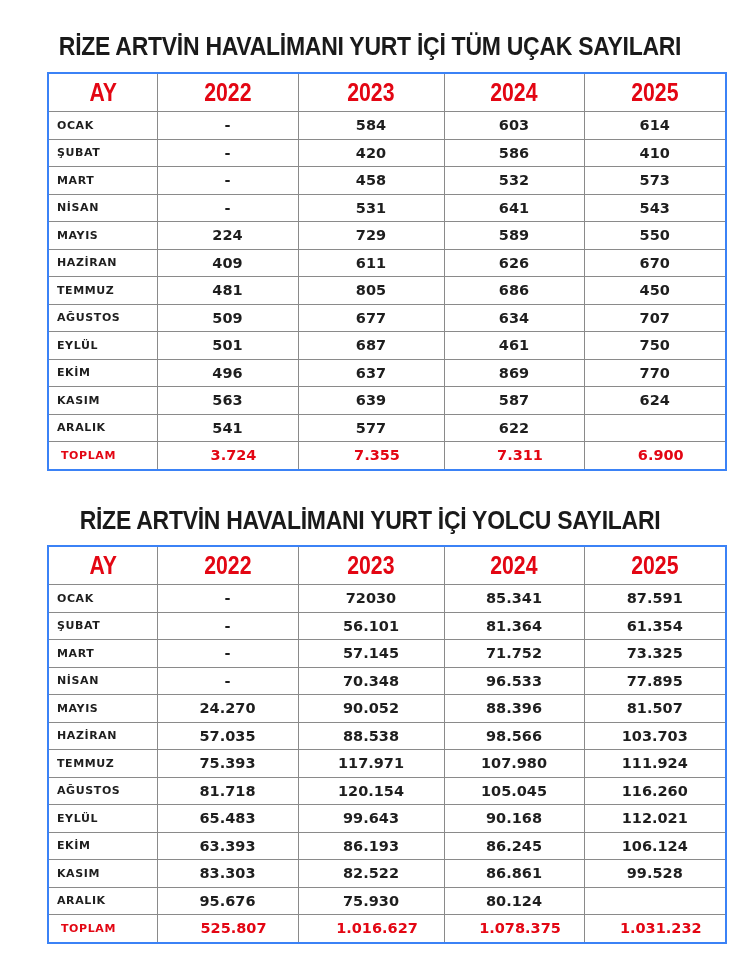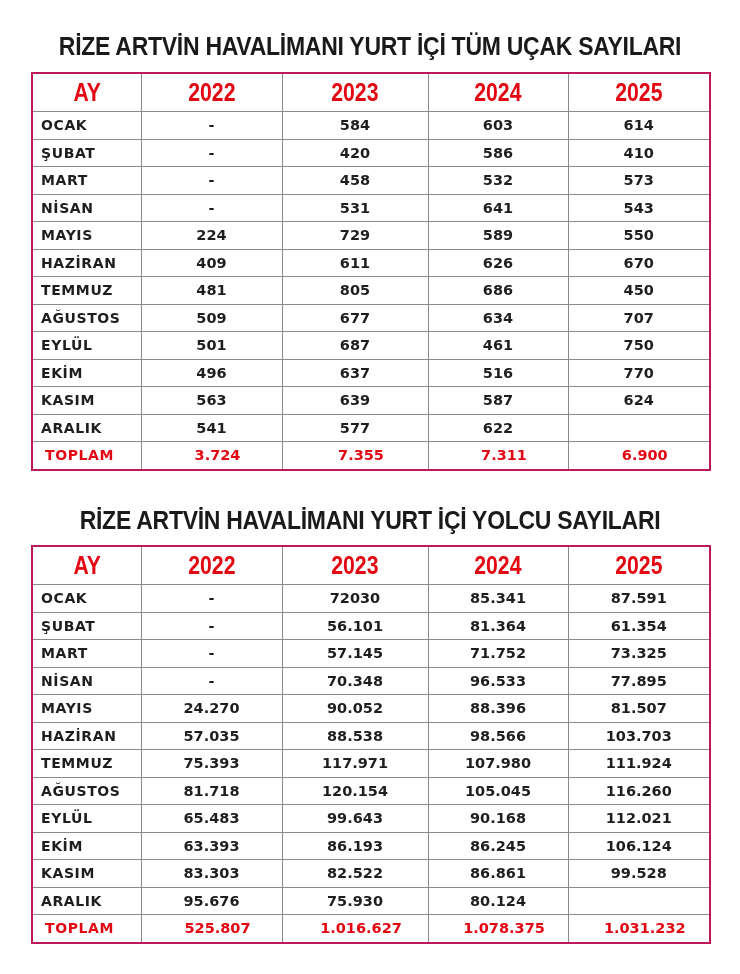--- a/index.html
+++ b/index.html
@@ -6,23 +6,23 @@
     body { width: 740px; height: 974px; position: relative; overflow: hidden; font-family: "DejaVu Sans", sans-serif; }
     .title {
       position: absolute; left: 0; width: 740px; text-align: center;
       font-family: "Liberation Sans", sans-serif; font-weight: bold;
       color: #1a1a1a; font-size: 25px; letter-spacing: -0.3px;
       transform: scaleX(0.92); transform-origin: center;
     }
     #t1-title { top: 32px; }
     #t2-title { top: 506px; }
     table.stats {
-      position: absolute; left: 31px; width: 678px;
+      position: absolute; left: 47px; width: 678px;
       border-collapse: collapse; table-layout: fixed;
-      border: 2px solid #be185d;
+      border: 2px solid #3b82f6;
     }
     #t1 { top: 72px; }
     #t2 { top: 545px; }
     table.stats col.c-ay { width: 109px; }
     table.stats col.c-22 { width: 141px; }
     table.stats col.c-23 { width: 146px; }
     table.stats col.c-24 { width: 140px; }
     table.stats col.c-25 { width: 142px; }
     table.stats th, table.stats td {
       border: 1px solid #8a8a8a; padding: 0; overflow: hidden; white-space: nowrap;
@@ -30,21 +30,21 @@
     table.stats th {
       height: 37px; color: #e30613;
       font-family: "Liberation Sans", sans-serif; font-weight: bold; font-size: 25px;
       text-align: center; vertical-align: middle;
     }
     table.stats th span { display: inline-block; transform: scaleX(0.85); }
     table.stats td {
       height: 26.5px; font-family: "DejaVu Sans", sans-serif; font-weight: bold;
       font-size: 14.5px; color: #1e1e1e; text-align: center; vertical-align: middle;
     }
-    table.stats td.month { text-align: left; padding-left: 8px; letter-spacing: 0.6px; font-size: 14px; }
+    table.stats td.month { text-align: left; padding-left: 8px; letter-spacing: 0.6px; font-size: 11px; }
     table.stats tr.total td { color: #e30613; padding-left: 12px; }
     table.stats tr.total td.month { color: #e30613; }
   </style>
 </head>
 <body>
 
 <div id="t1-title" class="title">RİZE ARTVİN HAVALİMANI YURT İÇİ TÜM UÇAK SAYILARI</div>
 
 <table id="t1" class="stats">
   <colgroup>
@@ -124,21 +124,21 @@
         <td class="month">EYLÜL</td>
         <td>501</td>
         <td>687</td>
         <td>461</td>
         <td>750</td>
       </tr>
     <tr>
         <td class="month">EKİM</td>
         <td>496</td>
         <td>637</td>
-        <td>516</td>
+        <td>869</td>
         <td>770</td>
       </tr>
     <tr>
         <td class="month">KASIM</td>
         <td>563</td>
         <td>639</td>
         <td>587</td>
         <td>624</td>
       </tr>
     <tr>

